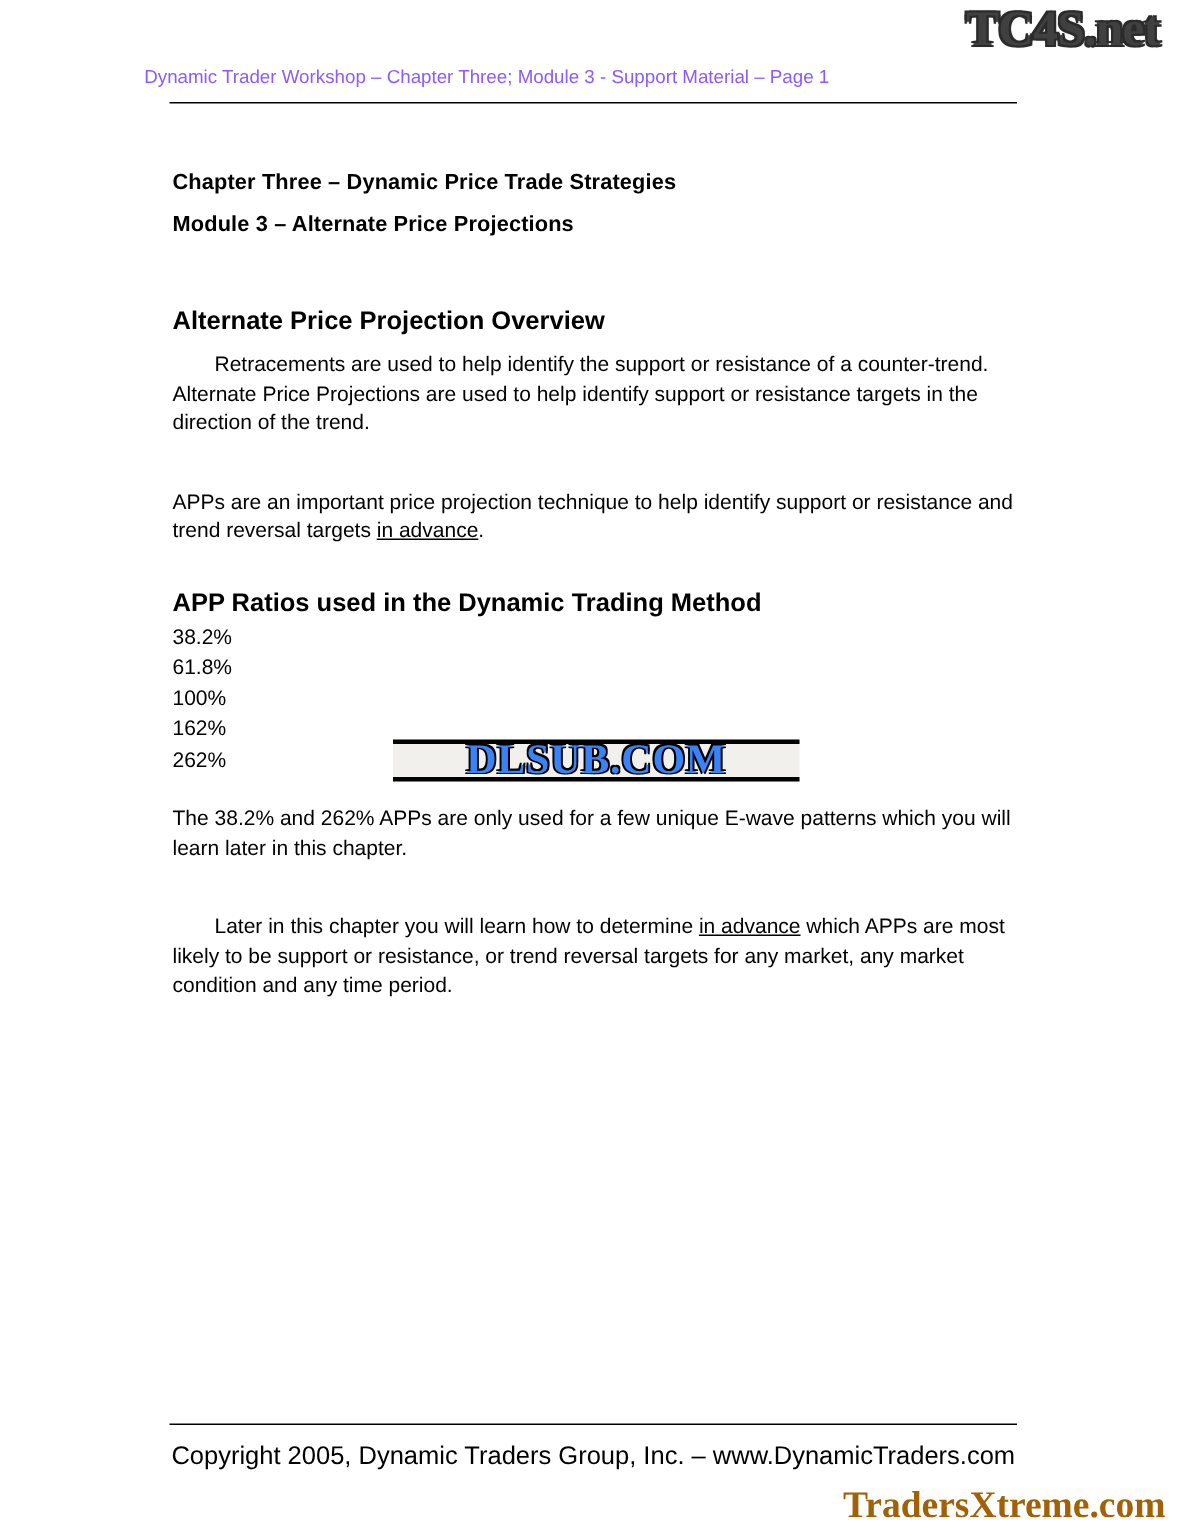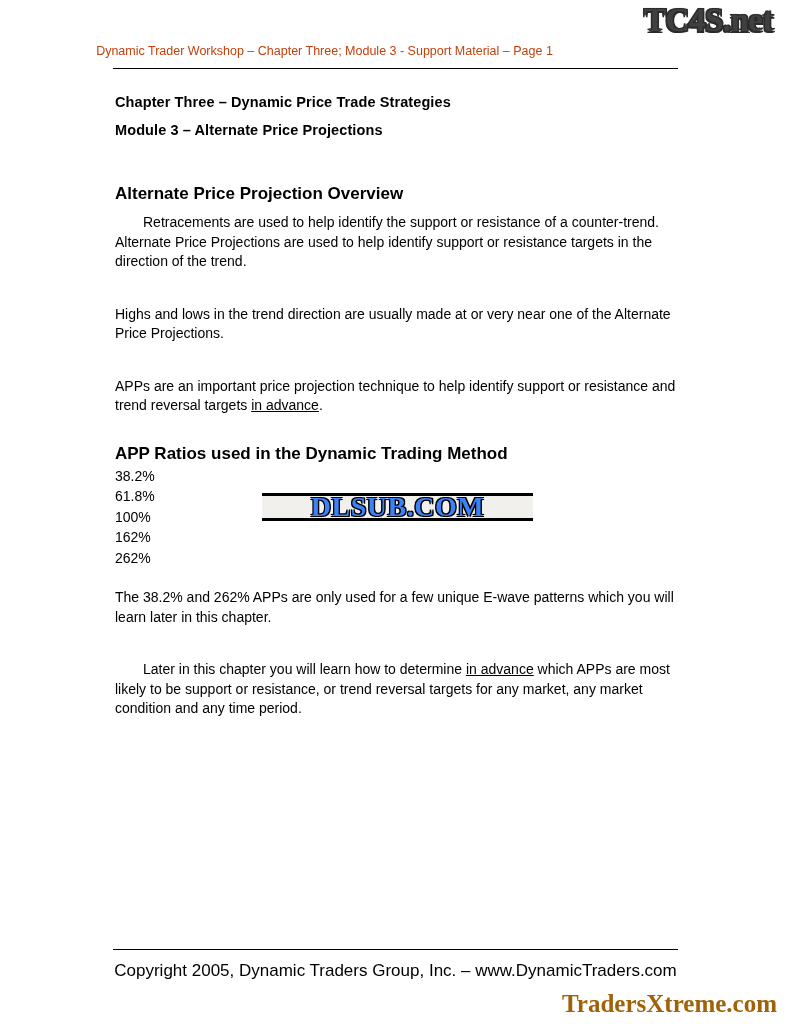--- a/index.html
+++ b/index.html
@@ -44,36 +44,36 @@
   }
 
   
   .header-text {
     position: absolute;
     left: 0;
     top: 44px;
     width: 649px;
     text-align: center;
     font-size: 12.5px;
-    color: #c2410c;
+    color: #8b5cf6;
   }
   .rule-top {
     position: absolute;
     left: 113px;
     top: 68px;
     width: 565px;
     height: 1px;
     background: #000000;
   }
 
   
   .content {
     position: absolute;
     left: 115px;
-    top: 88px;
+    top: 108px;
     width: 565px;
   }
 
   h1.doc-title, h2.doc-sub {
     font-size: 14.5px;
     font-weight: bold;
     margin: 0 0 0 0;
     line-height: 28px;
     letter-spacing: 0.1px;
   }
@@ -189,21 +189,20 @@
   <div class="rule-top"></div>
 
   <div class="content">
 
     <h1 class="doc-title">Chapter Three – Dynamic Price Trade Strategies</h1>
     <h2 class="doc-sub">Module 3 – Alternate Price Projections</h2>
 
     <div class="section-head">Alternate Price Projection Overview</div>
 
     <p class="para indent">Retracements are used to help identify the support or resistance of a counter-trend. Alternate Price Projections are used to help identify support or resistance targets in the direction of the trend.</p>
-    <p class="para">Highs and lows in the trend direction are usually made at or very near one of the Alternate Price Projections.</p>
 
     <p class="para"><span>APPs are an important price projection technique to help identify support or resistance and trend reversal targets </span><u class="u">in advance</u><span>.</span></p>
 
     <div class="section-head tight">APP Ratios used in the Dynamic Trading Method</div>
 
     <ul class="ratios">
       <li>38.2%</li>
       <li>61.8%</li>
       <li>100%</li>
       <li>162%</li>

